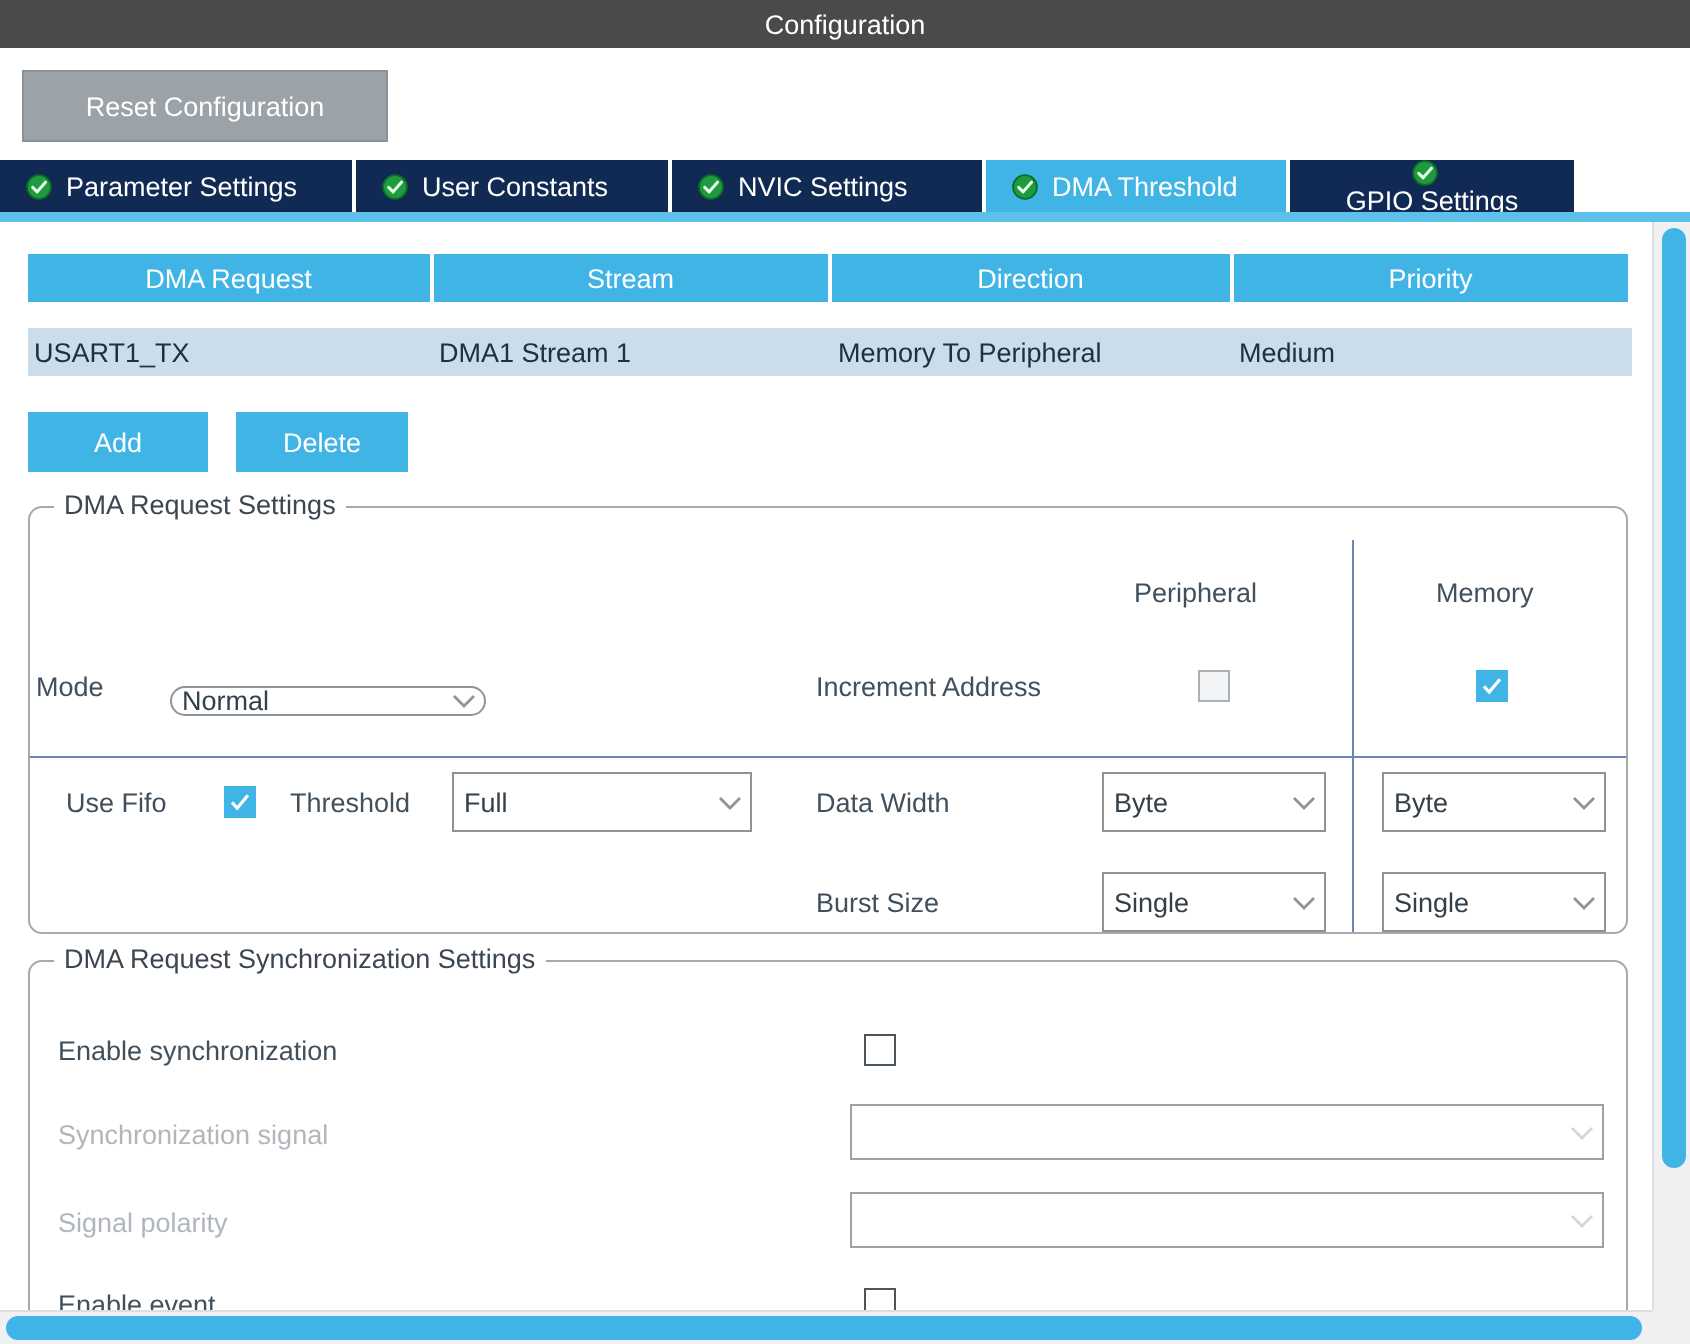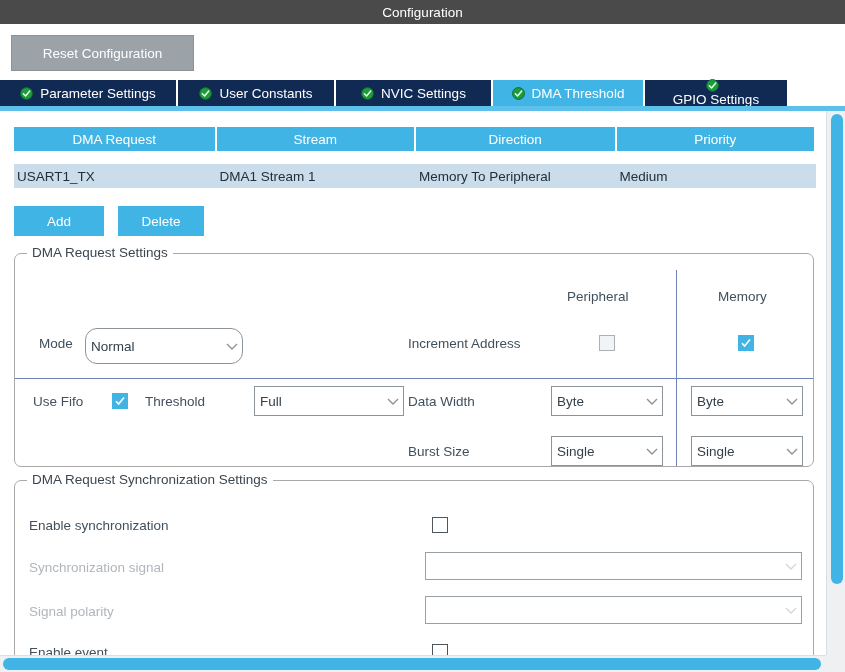--- a/index.html
+++ b/index.html
@@ -53,21 +53,20 @@
     height: 26px;
     background: #102a54;
     color: #ffffff;
     font-size: 13.5px;
     display: flex; align-items: center;
     padding: 0 13px;
     margin-right: 2px;
     box-sizing: border-box;
     cursor: pointer;
     white-space: nowrap;
-    justify-content: center;
   }
   .tab.active { background: #41b4e6; }
   .tab .chk {
     width: 13px; height: 13px;
     margin-right: 7px;
     flex: 0 0 auto;
     display: block;
   }
   .tabs-underline {
     position: absolute; left: 0; top: 106px;
@@ -328,22 +327,22 @@
 
     <span class="lbl colhead" style="left:567px; top:178px;">Peripheral</span>
     <span class="lbl colhead" style="left:718px; top:178px;">Memory</span>
 
     <div class="vdiv" style="left:676px; top:159px; height:108px;"></div>
 
     <div class="hdiv" style="left:15px; top:267px; width:798px;"></div>
 
     <div class="vdiv" style="left:676px; top:268px; height:87px;"></div>
 
-    <span class="lbl" style="left:39px; top:225px;">Mode</span>
-    <div class="combo" style="left:85px; top:217px; width:158px; height:36px;border-radius:12px;">
+    <span class="lbl" style="left:18px; top:225px;">Mode</span>
+    <div class="combo" style="left:85px; top:232px; width:158px; height:15px;border-radius:12px;">
       <span class="val">Normal</span>
       <span class="chev">
         <svg width="14" height="9" viewBox="0 0 14 9">
             <path d="M2 2 L7 7 L12 2" fill="none" stroke="#8d9499" stroke-width="1.4"></path>
           </svg>
       </span>
     </div>
 
     <span class="lbl" style="left:408px; top:225px;">Increment Address</span>
     <div class="cbox off" style="left:599px; top:224px;"></div>
@@ -354,21 +353,21 @@
     </div>
 
     <span class="lbl" style="left:33px; top:283px;">Use Fifo</span>
     <div class="cbox on" style="left:112px; top:282px;">
       <svg width="14" height="14" viewBox="0 0 14 14">
           <path d="M3 7.2 L5.6 10 L11 3.6" fill="none" stroke="#ffffff" stroke-width="1.6"></path>
         </svg>
     </div>
 
     <span class="lbl" style="left:145px; top:283px;">Threshold</span>
-    <div class="combo" style="left:226px; top:275px; width:150px; height:30px;margin-left:28px;">
+    <div class="combo" style="left:226px; top:275px; width:150px; height:30px;">
       <span class="val">Full</span>
       <span class="chev">
         <svg width="14" height="9" viewBox="0 0 14 9">
             <path d="M2 2 L7 7 L12 2" fill="none" stroke="#8d9499" stroke-width="1.4"></path>
           </svg>
       </span>
     </div>
 
     <span class="lbl" style="left:408px; top:283px;">Data Width</span>
     <div class="combo" style="left:551px; top:275px; width:112px; height:30px;">

